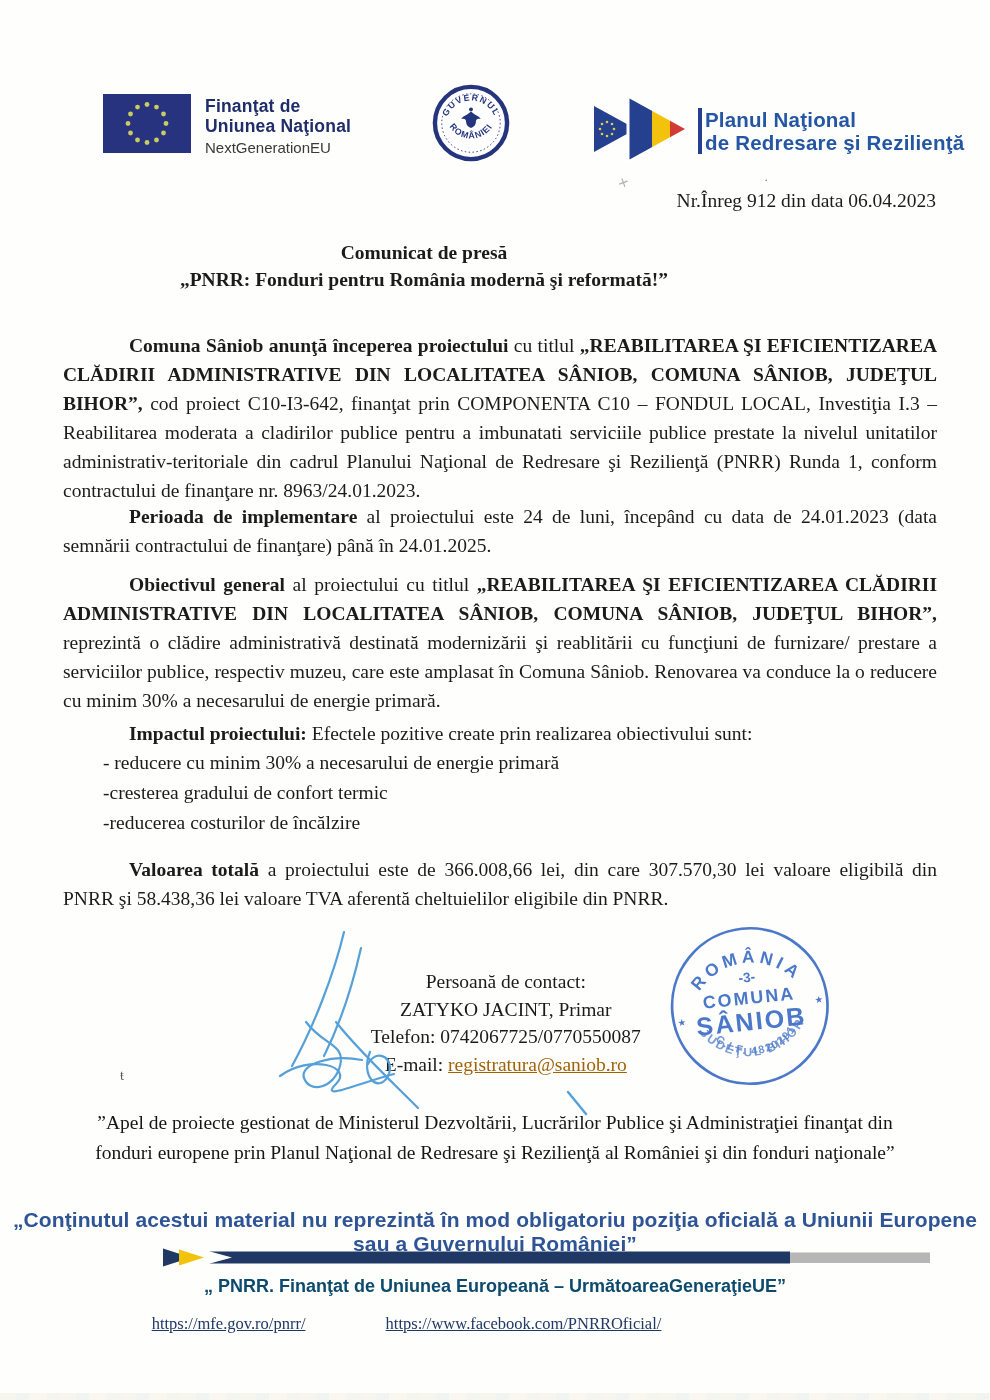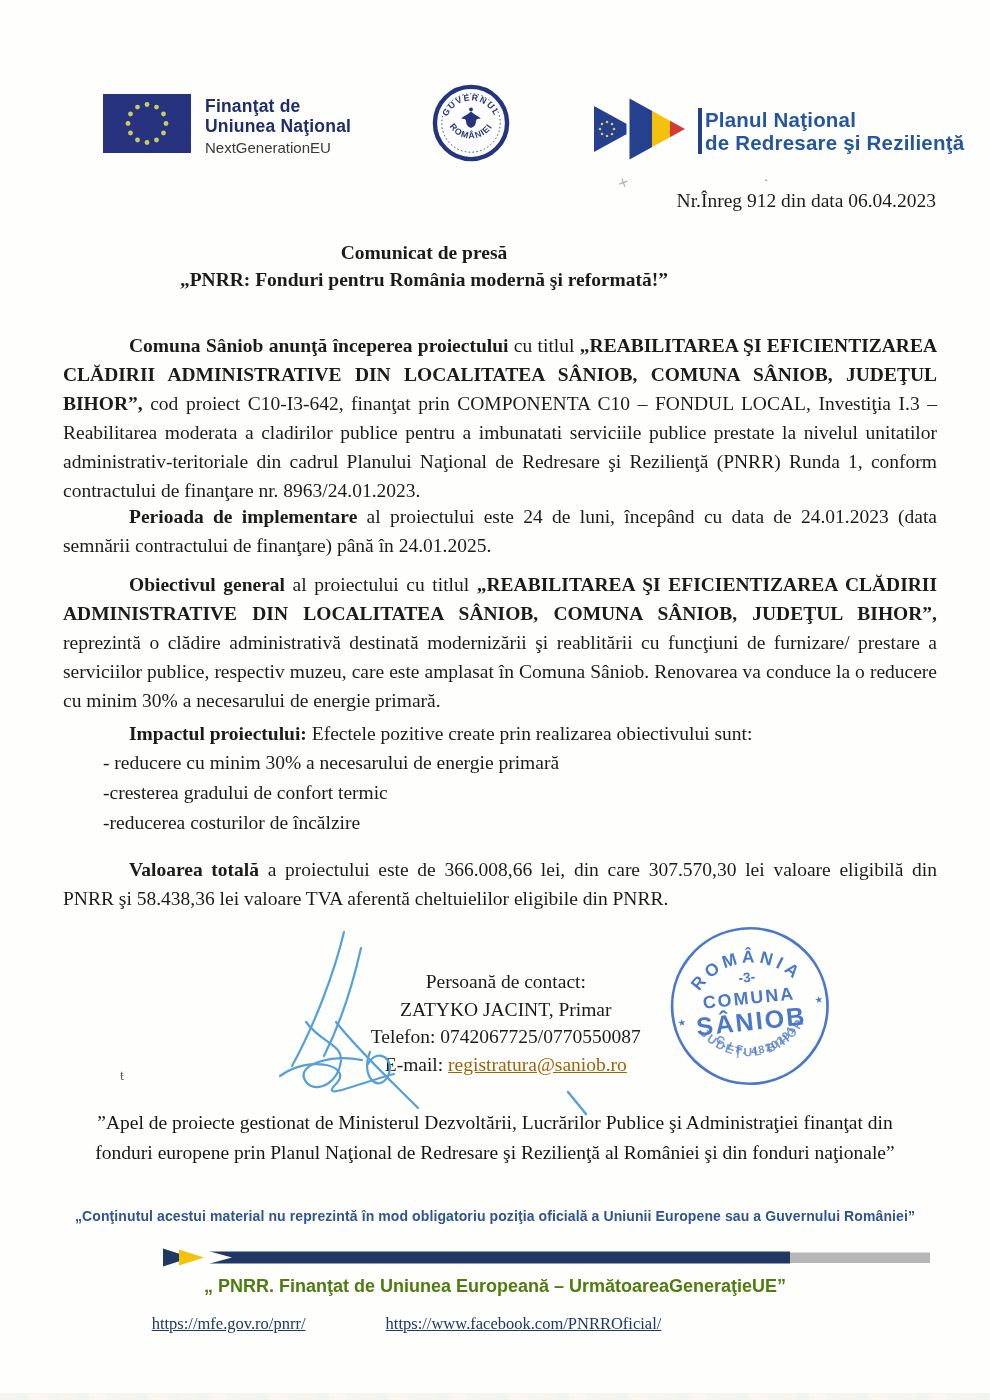--- a/index.html
+++ b/index.html
@@ -52,27 +52,27 @@
     top:968px; left:50%; transform:translateX(-46%);
     text-align:center; font-size:19.5px; line-height:27.5px; white-space:nowrap;
   }
   .email { color:#a16207; }
 
   .quote { top:1108px; left:88px; width:814px; text-align:center; font-size:19.5px; line-height:30px; color:#161616; }
 
   .disclaimer {
     top:1208px; left:0; width:990px; text-align:center;
     font-family:"Liberation Sans", sans-serif;
-    color:#2e5496; font-size:14px; font-weight:600; letter-spacing:.1px;
+    color:#2e5496; font-size:21px; font-weight:600; letter-spacing:.1px;
   }
 
   .motto {
     top:1276px; left:0; width:990px; text-align:center;
     font-family:"Liberation Sans", sans-serif;
-    color:#4d7c0f; font-weight:bold; font-size:18px;
+    color:#0c4a6e; font-weight:bold; font-size:18px;
   }
   .linksrow {
     top:1314px; left:0; width:813px; text-align:center;
     font-family:Liberation Serif, serif; font-size:16.5px;
   }
   .linksrow a { color:#1f3864; text-decoration:underline; margin:0 38px; }
 
   
   .signature { left:266px; top:926px; pointer-events:none; }
   .sig-fleck { left:562px; top:1088px; pointer-events:none; }

